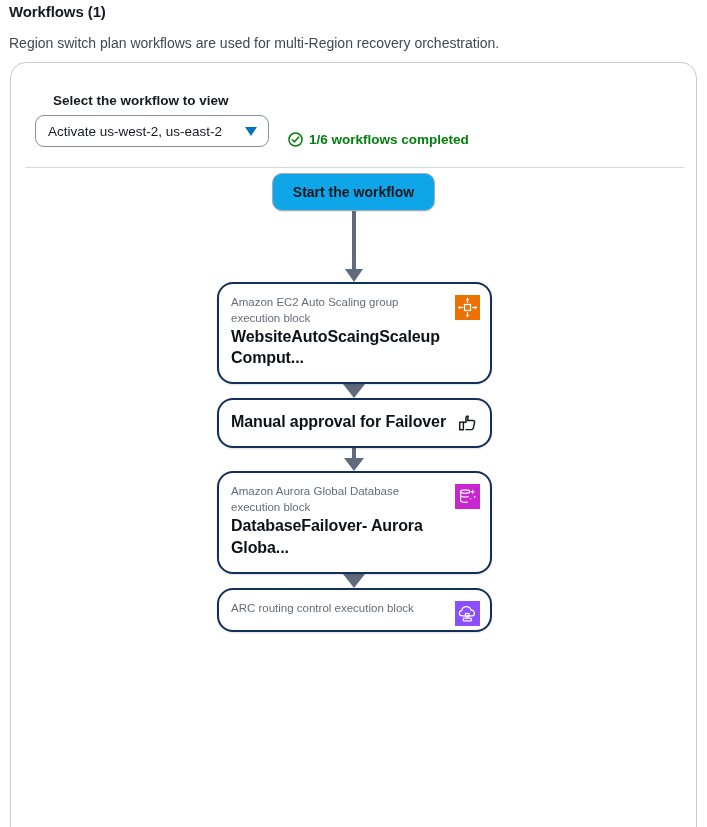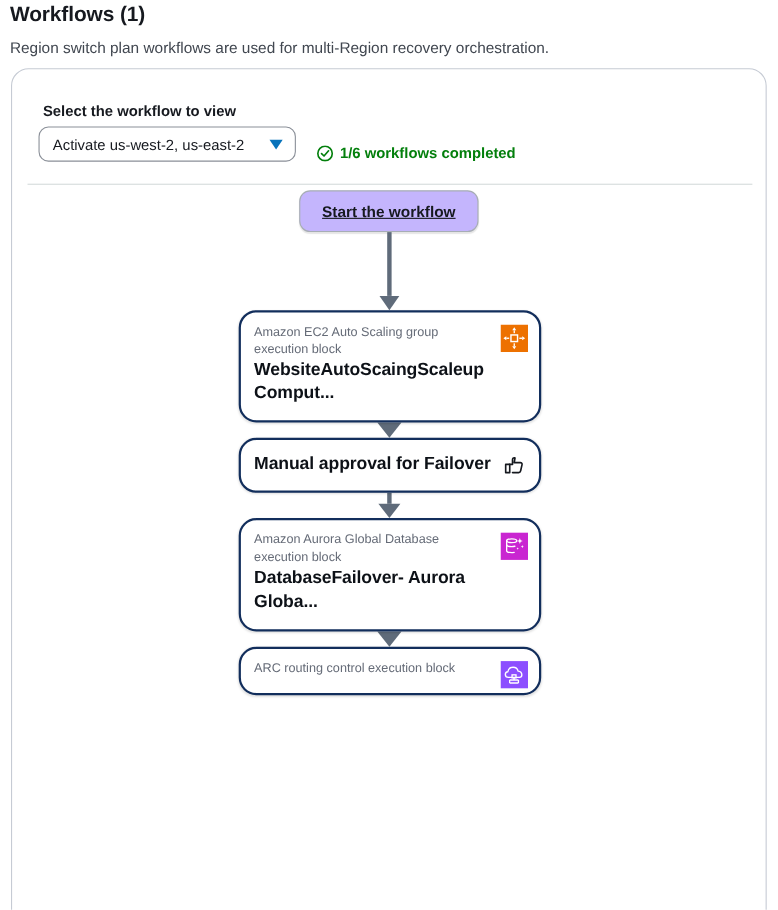--- a/index.html
+++ b/index.html
@@ -8,39 +8,39 @@
     background: #ffffff;
     font-family: "Liberation Sans", sans-serif;
     color: #16191f;
     overflow: hidden;
   }
   .page { position: relative; width: 707px; height: 827px; }
 
   
   .page-title {
     position: absolute; left: 9px; top: 3px;
-    font-size: 19px; font-weight: bold; letter-spacing: -0.1px;
+    font-size: 15px; font-weight: bold; letter-spacing: -0.1px;
     color: #16191f;
   }
   .page-desc {
     position: absolute; left: 9px; top: 35px;
     font-size: 14px; color: #414750; font-weight: normal;
   }
 
   
   .card {
     position: absolute; left: 10px; top: 62px;
     width: 687px; height: 790px;
     border: 1px solid #c6cbd4;
     border-radius: 16px;
     background: #ffffff;
   }
 
   .select-label {
-    position: absolute; left: 28px; top: 30px;
+    position: absolute; left: 42px; top: 30px;
     font-size: 13.5px; font-weight: bold; color: #16191f;
   }
 
   .select-row {
     position: absolute; left: 24px; top: 52px;
     display: flex; align-items: flex-end;
   }
   .dropdown {
     display: flex; align-items: center; justify-content: space-between;
     width: 234px; height: 32px;
@@ -65,28 +65,27 @@
   }
 
   
   .flow {
     position: absolute; left: 0; top: 110px;
     width: 687px;
     display: flex; flex-direction: column; align-items: center;
   }
 
   .start-node {
-    background: #c4b5fd;
+    background: #0ea5e9;
     border: 1px solid #a7adb5;
     border-radius: 10px;
     padding: 10px 20px;
     font-size: 14px; font-weight: bold; color: #16191f;
     box-shadow: 0 1px 1px rgba(0,0,0,0.10);
     margin-left: -2px;
-    text-decoration: underline;
   }
 
   
   .long-connector {
     display: flex; flex-direction: column; align-items: center;
     margin-left: -2px;
   }
   .long-connector .stem { width: 4px; height: 58px; background: #5f6b7a; }
   .long-connector .head {
     width: 0; height: 0;

